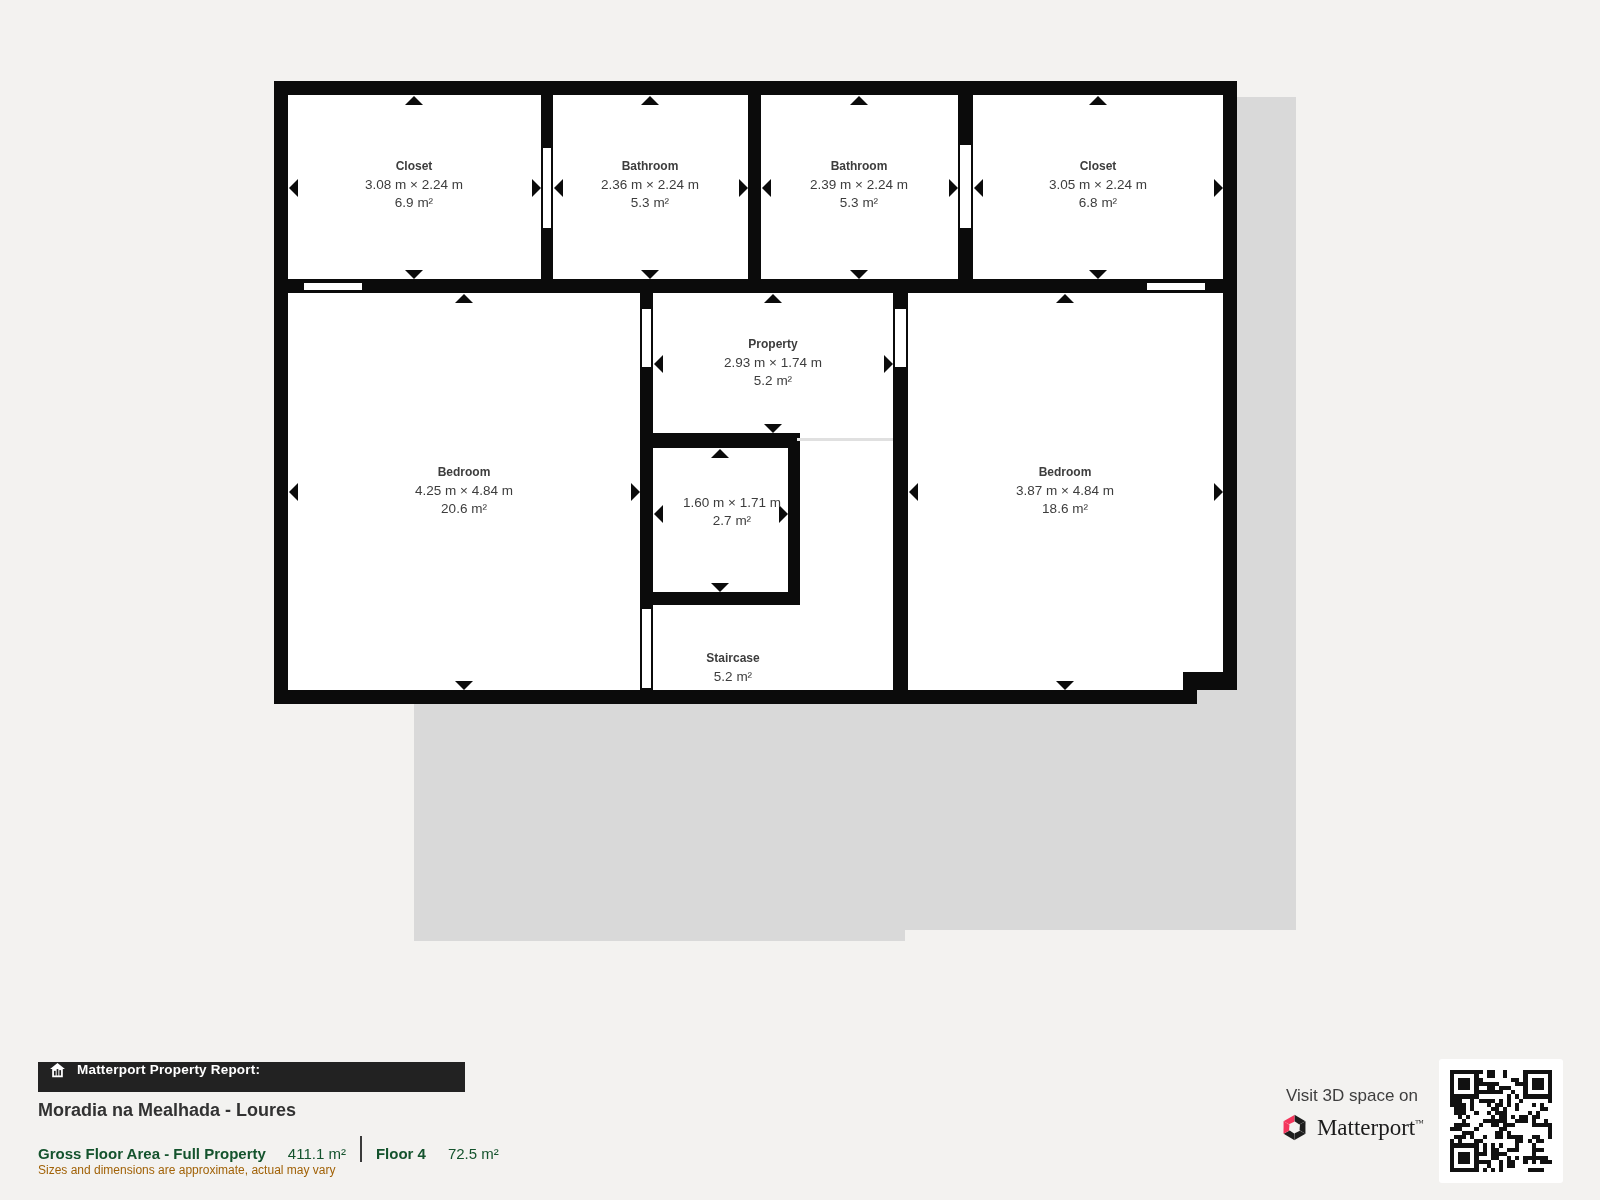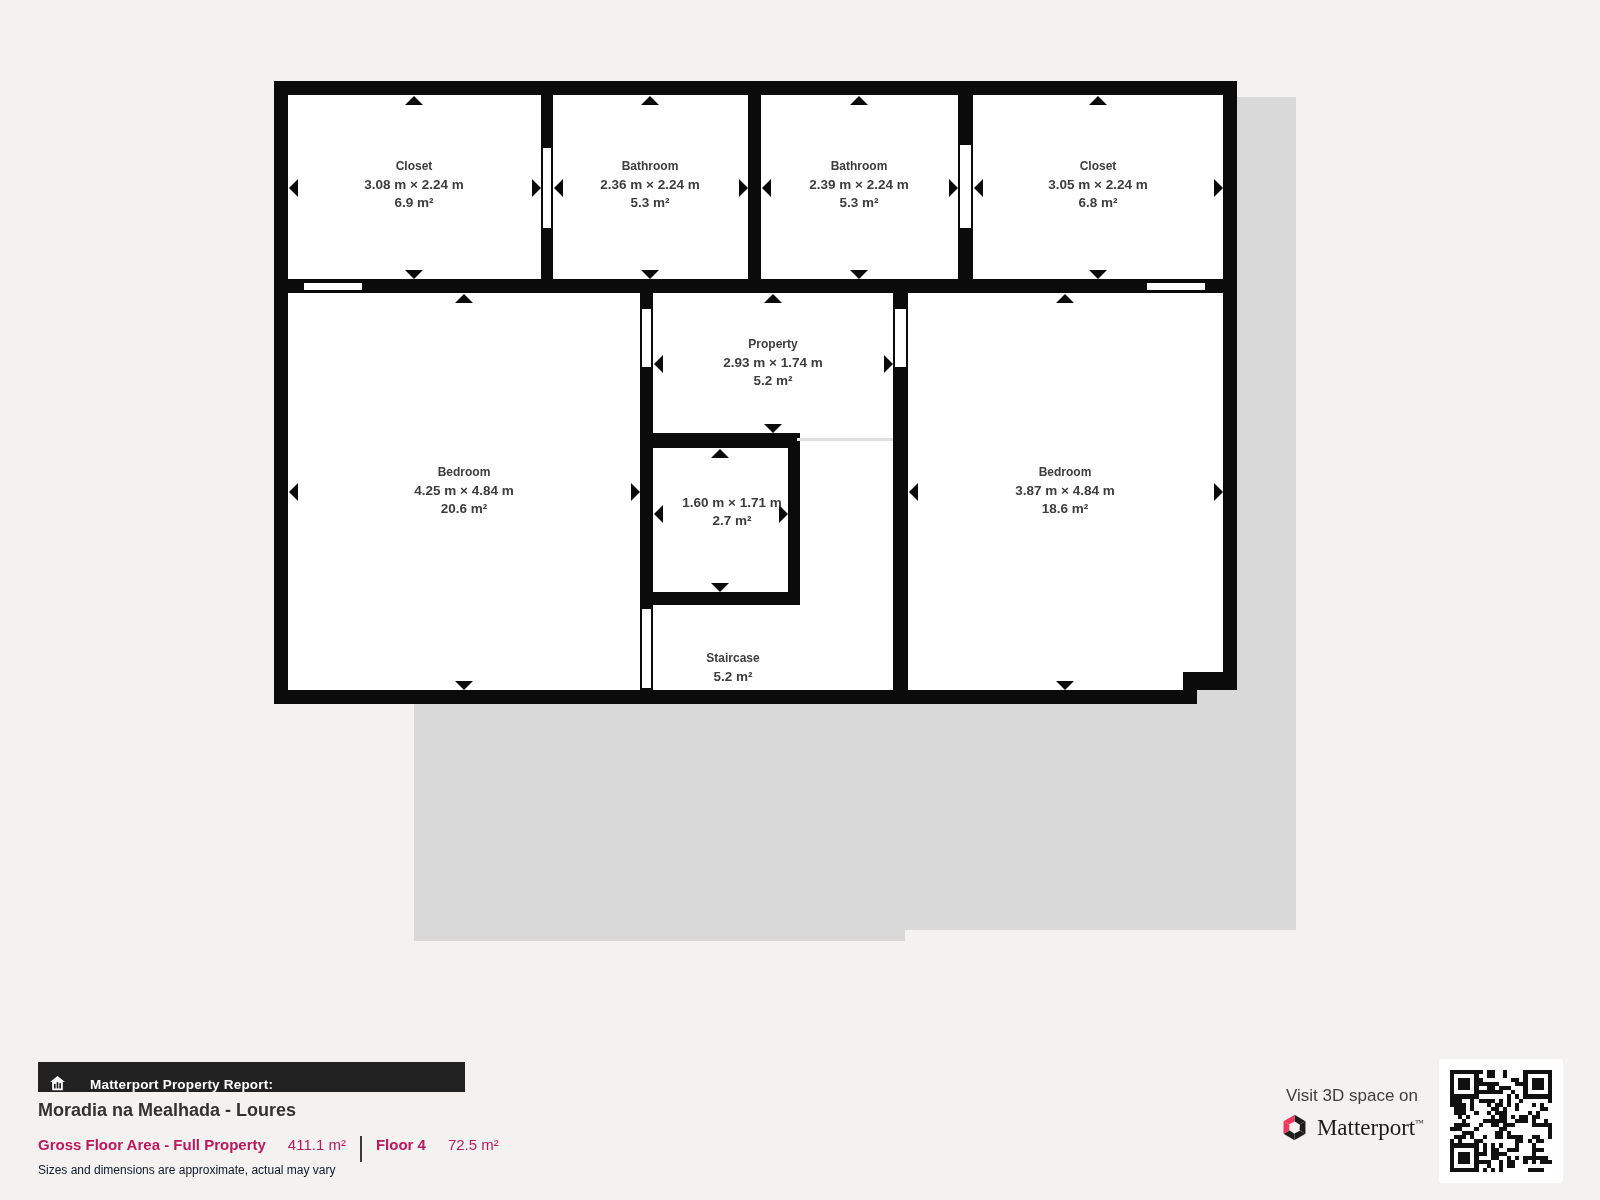--- a/index.html
+++ b/index.html
@@ -13,38 +13,38 @@
   .plan-base{position:absolute;background:#0b0b0b;}
   .wall{position:absolute;background:#0b0b0b;}
   .room{position:absolute;background:#ffffff;}
   .gray-line{position:absolute;background:#e0e0e0;}
   .door{position:absolute;background:#ffffff;border:2px solid #0b0b0b;box-sizing:border-box;}
   .room-label{
     position:absolute;width:220px;display:flex;flex-direction:column;align-items:center;
     text-align:center;color:#3d3d3d;pointer-events:none;
   }
   .room-title{font-size:12px;font-weight:bold;line-height:20px;}
-  .room-dims,.room-area{font-size:13.5px;line-height:18px;font-weight:bold;}
+  .room-dims,.room-area{font-size:13.5px;line-height:18px;}
   .ar{position:absolute;width:0;height:0;}
   .ar-up{border-left:9px solid transparent;border-right:9px solid transparent;border-bottom:9px solid #0b0b0b;}
   .ar-down{border-left:9px solid transparent;border-right:9px solid transparent;border-top:9px solid #0b0b0b;}
   .ar-left{border-top:9px solid transparent;border-bottom:9px solid transparent;border-right:9px solid #0b0b0b;}
   .ar-right{border-top:9px solid transparent;border-bottom:9px solid transparent;border-left:9px solid #0b0b0b;}
   
   .banner{
     position:absolute;left:38px;top:1062px;width:427px;height:30px;background:#222222;
-    display:flex;align-items:flex-end;gap:24px;padding-left:11px;box-sizing:border-box;
+    display:flex;align-items:flex-start;gap:11px;padding-left:11px;box-sizing:border-box;
   }
   .banner-text{color:#ffffff;font-weight:bold;font-size:13.5px;letter-spacing:.2px;}
   .prop-title{position:absolute;left:38px;top:1100px;font-size:18px;font-weight:bold;color:#323232;}
-  .stats{position:absolute;left:38px;top:1136px;display:flex;align-items:flex-start;font-size:15px;color:#be185d;}
+  .stats{position:absolute;left:38px;top:1136px;display:flex;align-items:flex-end;font-size:15px;color:#14532d;}
   .stats .b{font-weight:bold;}
   .stats .v{margin-left:22px;}
   .stats .divider{width:2px;height:26px;background:#3a3a3a;margin:0 14px;}
-  .disclaimer{position:absolute;left:38px;top:1163px;font-size:12px;color:#0f172a;}
+  .disclaimer{position:absolute;left:38px;top:1163px;font-size:12px;color:#a16207;}
   
   .visit-block{position:absolute;left:1252px;top:1086px;width:200px;display:flex;flex-direction:column;align-items:center;}
   .visit-text{font-size:17px;color:#3e3e3e;}
   .logo-row{display:flex;align-items:center;gap:8px;margin-top:7px;}
   .wordmark{font-family:"Liberation Serif","DejaVu Serif",serif;font-size:23px;color:#1b1b1b;}
   .tm{font-size:9px;vertical-align:super;color:#1b1b1b;}
   .qr-card{position:absolute;left:1439px;top:1059px;width:124px;height:124px;background:#ffffff;border-radius:3px;}
   .qr-card svg{position:absolute;left:11px;top:11px;width:102px;height:102px;fill:#111111;}
 </style>
 </head>

